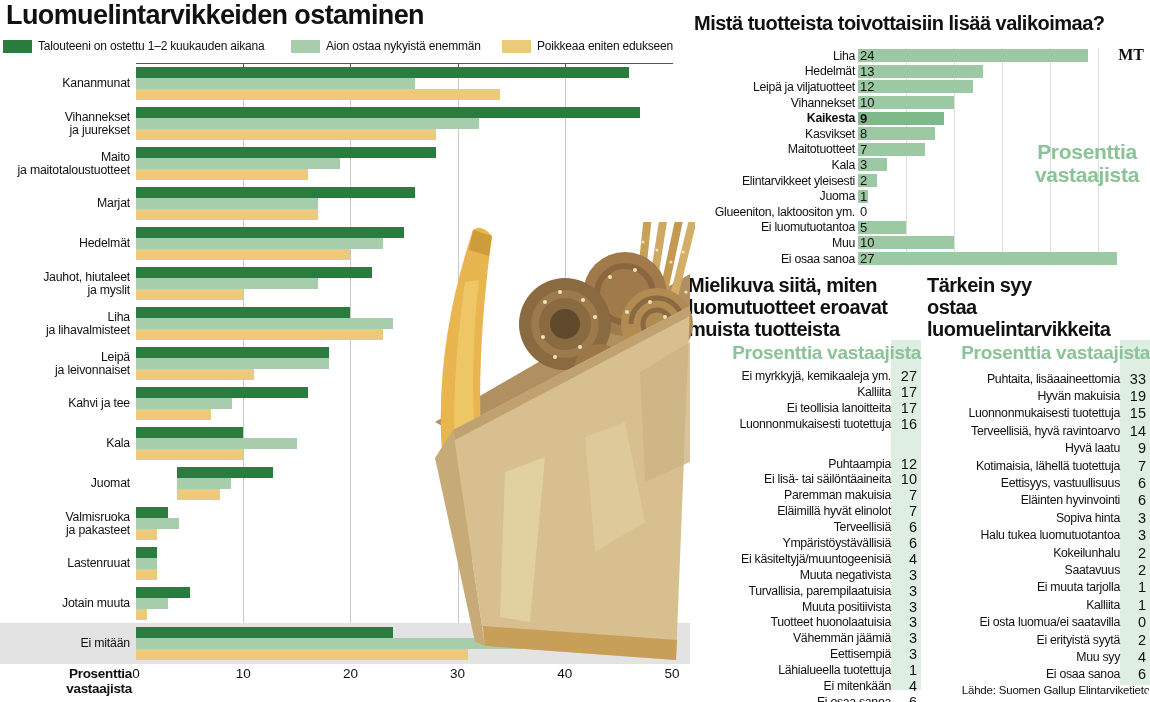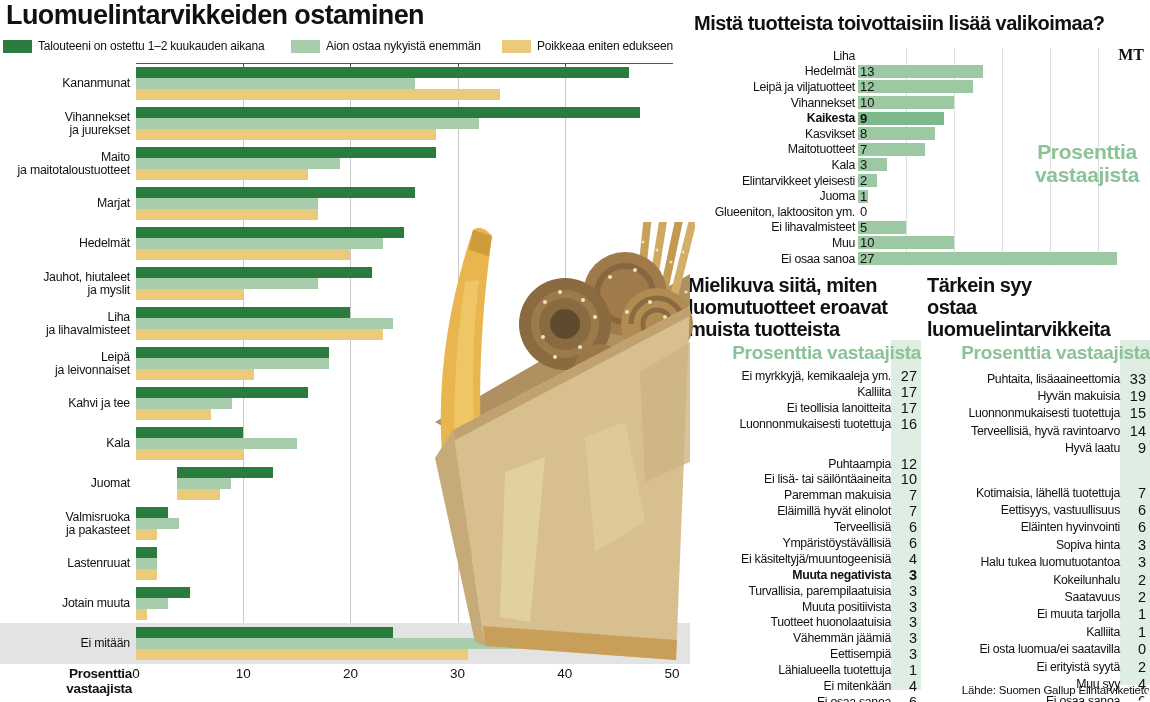--- a/index.html
+++ b/index.html
@@ -292,20 +292,24 @@
     <div id="rgrids">
         <div class="rgrid" style="left: 216px;"></div>
         <div class="rgrid" style="left: 264px;"></div>
         <div class="rgrid" style="left: 312px;"></div>
         <div class="rgrid" style="left: 360px;"></div>
         <div class="rgrid" style="left: 408px;"></div>
       </div>
     <div class="rrows" id="rrows">
         <div class="rrow">
           <div class="rlabel">Liha</div>
+          <div class="rbararea">
+            <div class="rbar" style="width: 230.4px; background: rgb(157, 200, 164);"></div>
+            <div class="rvalue">24</div>
+          </div>
         </div>
         <div class="rrow">
           <div class="rlabel">Hedelmät</div>
           <div class="rbararea">
             <div class="rbar" style="width: 124.8px; background: rgb(157, 200, 164);"></div>
             <div class="rvalue">13</div>
           </div>
         </div>
         <div class="rrow">
           <div class="rlabel">Leipä ja viljatuotteet</div>
@@ -364,21 +368,21 @@
           </div>
         </div>
         <div class="rrow">
           <div class="rlabel">Glueeniton, laktoositon ym.</div>
           <div class="rbararea">
             <div class="rbar" style="width: 0px; background: rgb(157, 200, 164);"></div>
             <div class="rvalue">0</div>
           </div>
         </div>
         <div class="rrow">
-          <div class="rlabel">Ei lihavalmisteet</div>
+          <div class="rlabel">Ei luomutuotantoa</div>
           <div class="rbararea">
             <div class="rbar" style="width: 48px; background: rgb(157, 200, 164);"></div>
             <div class="rvalue">5</div>
           </div>
         </div>
         <div class="rrow">
           <div class="rlabel">Muu</div>
           <div class="rbararea">
             <div class="rbar" style="width: 96px; background: rgb(157, 200, 164);"></div>
             <div class="rvalue">10</div>
@@ -443,21 +447,21 @@
           <div class="list-value">6</div>
         </div>
         <div class="list-row" style="height: 15.9px;">
           <div class="list-label">Ympäristöystävällisiä</div>
           <div class="list-value">6</div>
         </div>
         <div class="list-row" style="height: 15.9px;">
           <div class="list-label">Ei käsiteltyjä/muuntogeenisiä</div>
           <div class="list-value">4</div>
         </div>
-        <div class="list-row" style="height: 15.9px; font-weight: bold;">
+        <div class="list-row" style="height: 15.9px;">
           <div class="list-label">Muuta negativista</div>
           <div class="list-value">3</div>
         </div>
         <div class="list-row" style="height: 15.9px;">
           <div class="list-label">Turvallisia, parempilaatuisia</div>
           <div class="list-value">3</div>
         </div>
         <div class="list-row" style="height: 15.9px;">
           <div class="list-label">Muuta positiivista</div>
           <div class="list-value">3</div>
@@ -509,21 +513,21 @@
           <div class="list-value">15</div>
         </div>
         <div class="list-row" style="height: 17.4px;">
           <div class="list-label">Terveellisiä, hyvä ravintoarvo</div>
           <div class="list-value">14</div>
         </div>
         <div class="list-row" style="height: 17.4px;">
           <div class="list-label">Hyvä laatu</div>
           <div class="list-value">9</div>
         </div>
-        <div class="list-row" style="height: 17.4px; margin-top: 27px;">
+        <div class="list-row" style="height: 17.4px;">
           <div class="list-label">Kotimaisia, lähellä tuotettuja</div>
           <div class="list-value">7</div>
         </div>
         <div class="list-row" style="height: 17.4px;">
           <div class="list-label">Eettisyys, vastuullisuus</div>
           <div class="list-value">6</div>
         </div>
         <div class="list-row" style="height: 17.4px;">
           <div class="list-label">Eläinten hyvinvointi</div>
           <div class="list-value">6</div>

